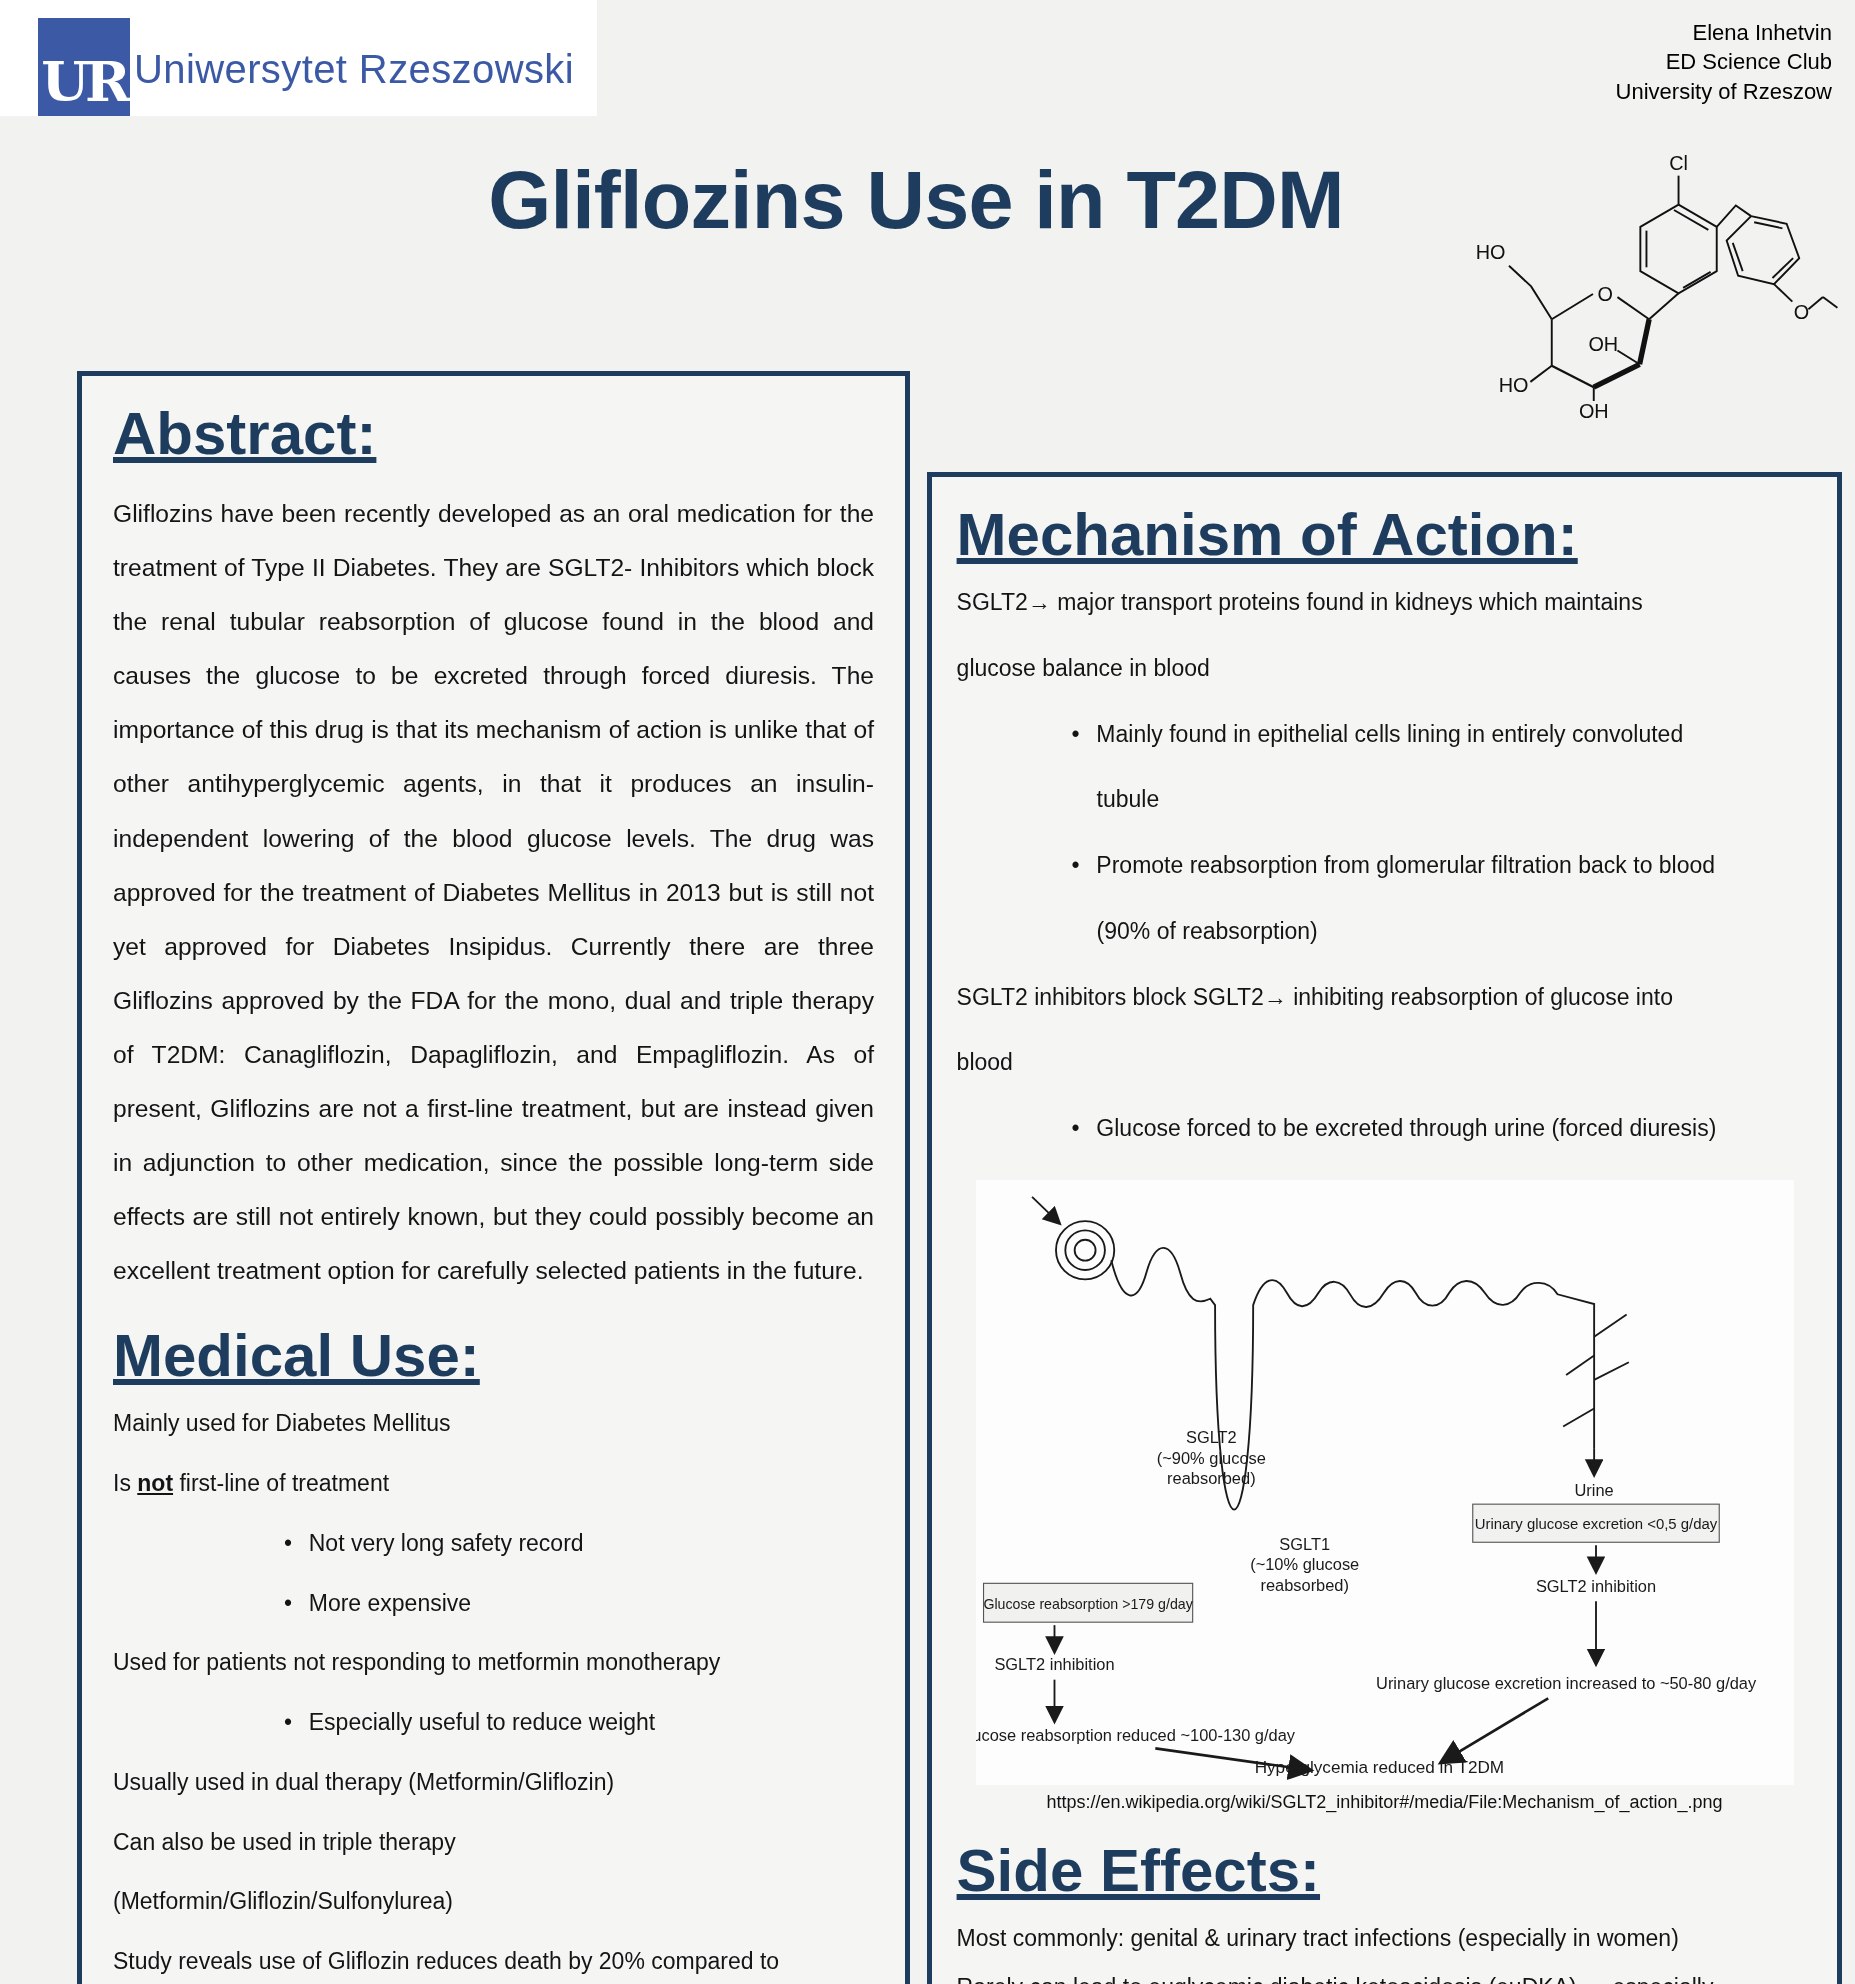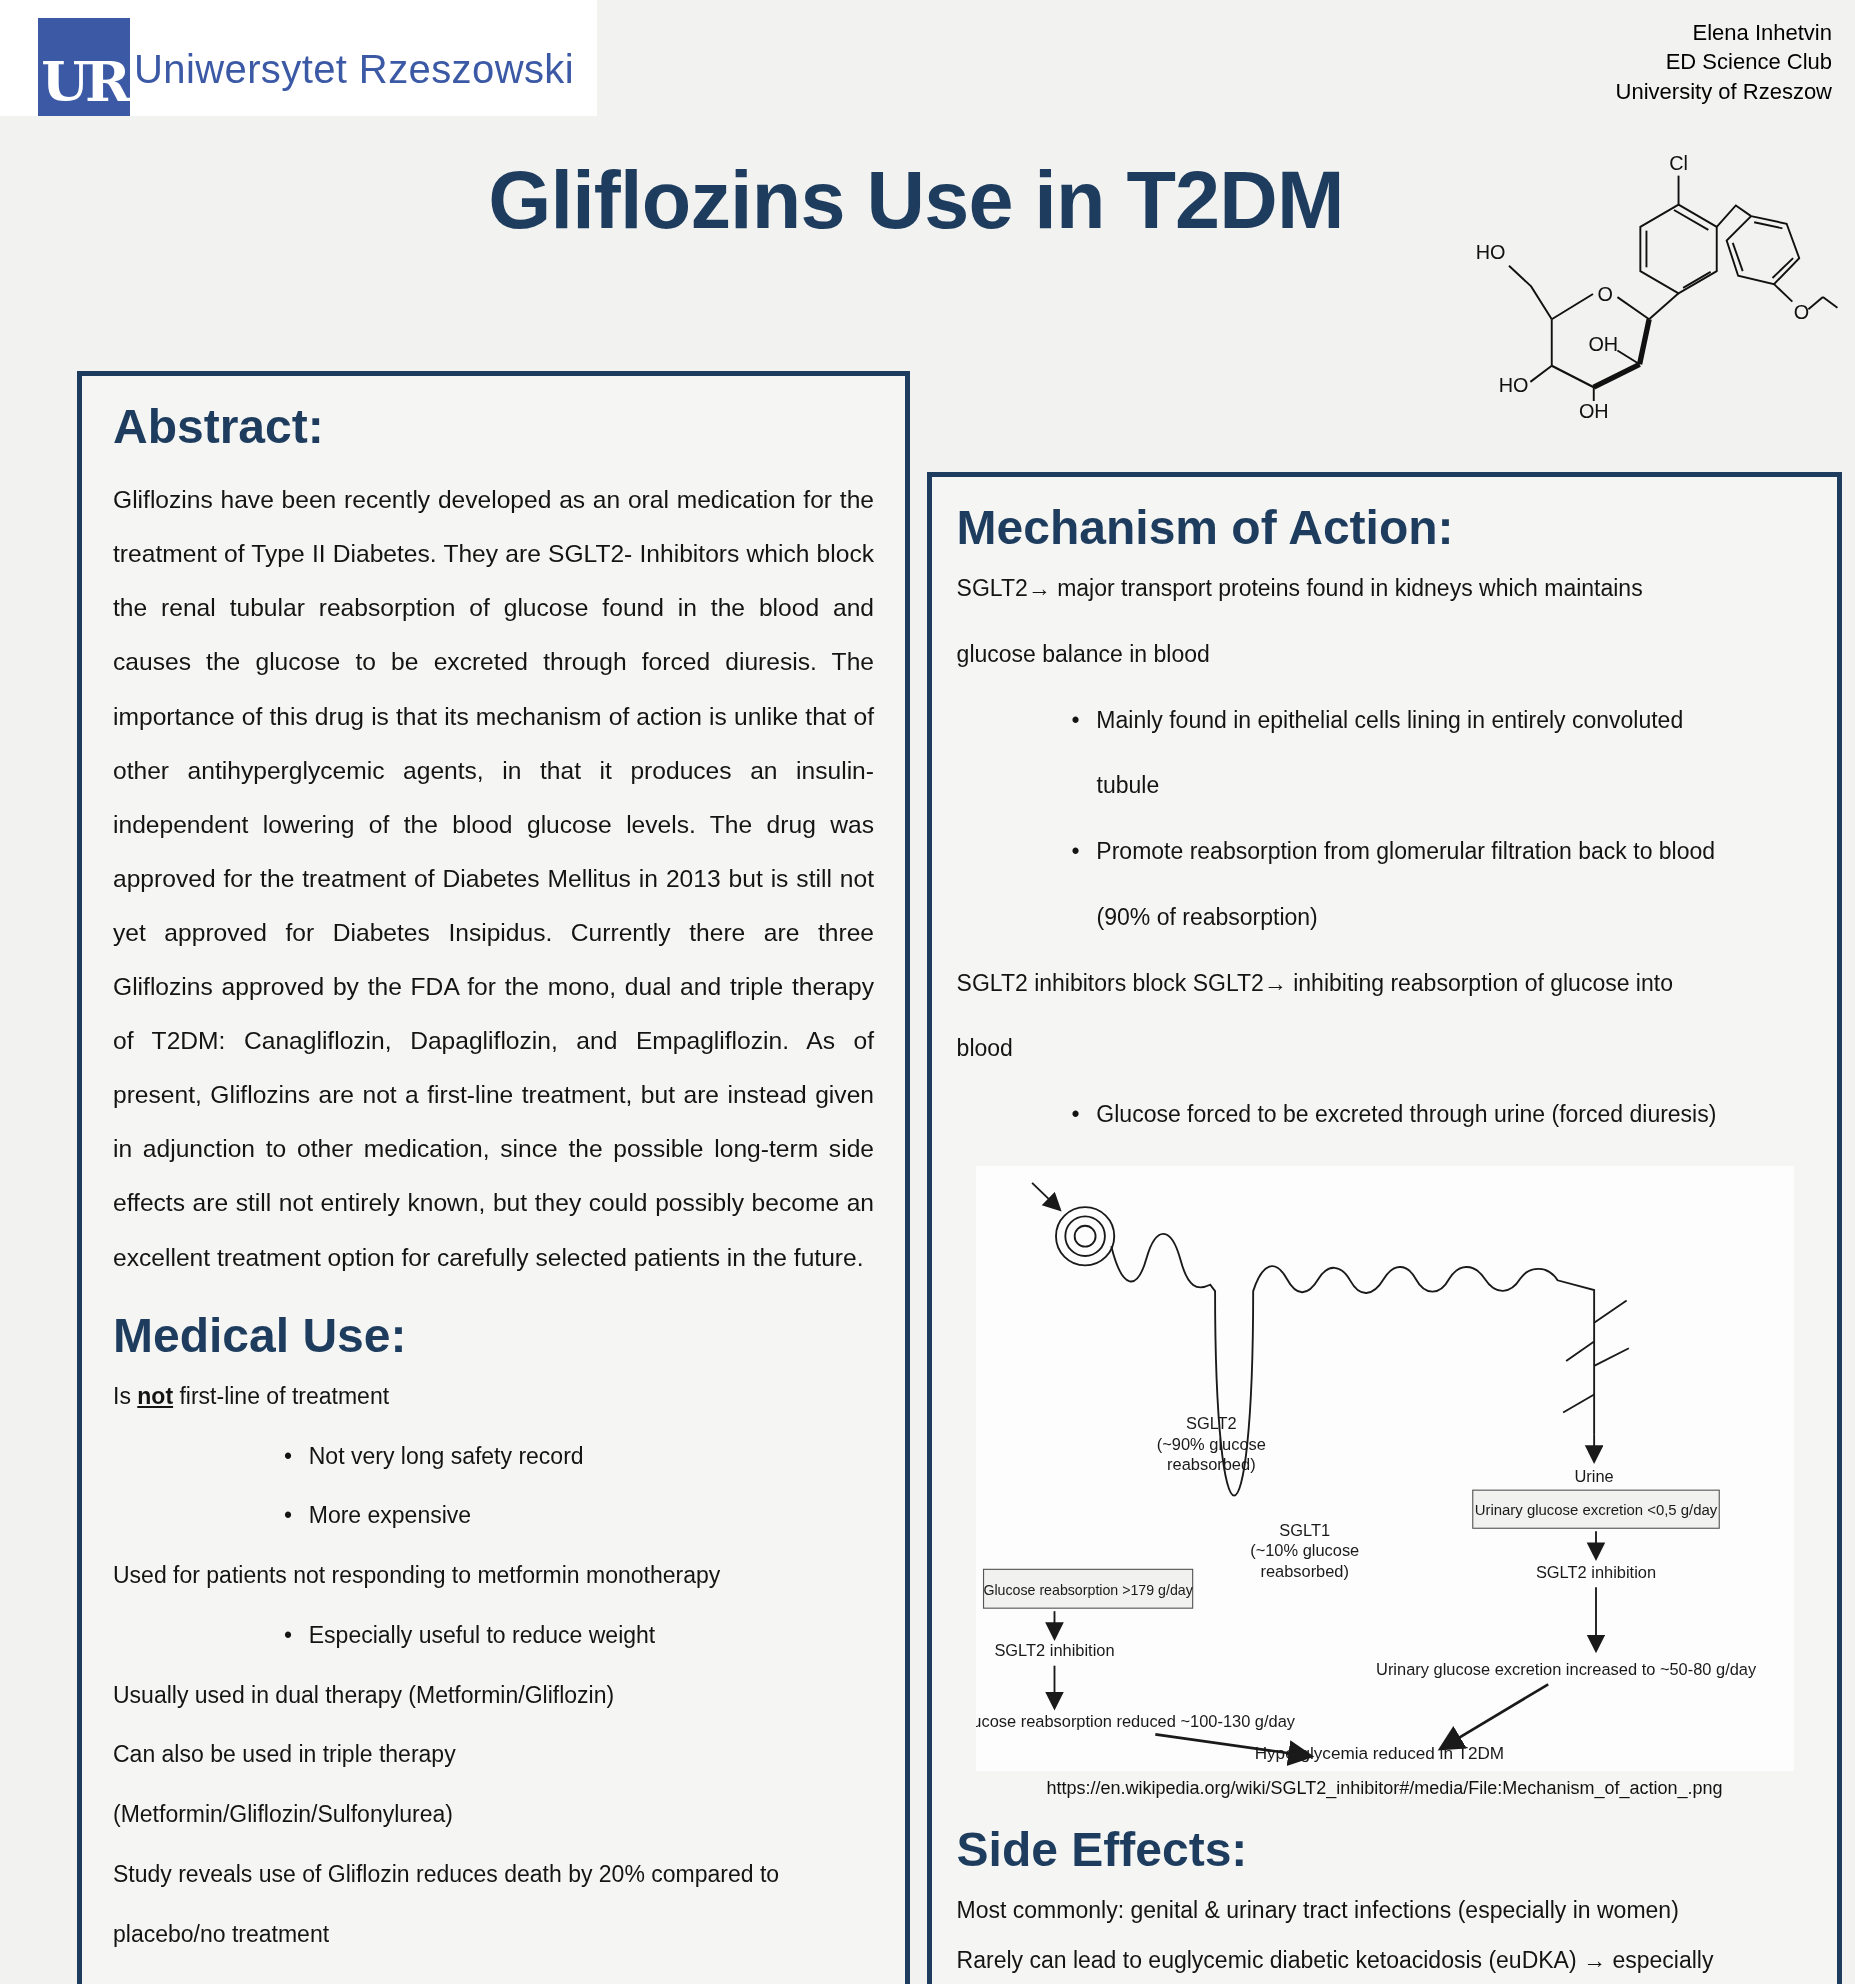--- a/index.html
+++ b/index.html
@@ -54,22 +54,22 @@
     position:absolute;box-sizing:border-box;
     border:5.6px solid #1d3c5e;
     border-bottom:19px solid #1d3c5e;
     background:#f5f5f4;
     overflow:hidden;
   }
   .box.left{left:77px;top:371px;width:833px;height:1975px;padding:0 31px;}
   .box.right{left:927px;top:472px;width:915px;height:1923px;padding:0 24.6px;}
 
   h2{
-    font-size:48px;font-weight:700;color:#1e3d5e;
-    margin:23px 0 19px 0;line-height:1.15;
+    font-size:60px;font-weight:700;color:#1e3d5e;
+    margin:23px 0 19px 0;line-height:1.15;text-decoration:underline;
   }
   .abstract{
     font-size:24.6px;line-height:2.2;text-align:justify;
     margin:0 0 16px 0;color:#141414;
   }
   .line{font-size:23px;line-height:1.25;}
   .line.med{margin:0 0 31px 0;}
   .line.mech{margin:0 0 37px 0;}
   .line.side{margin:0 0 20.6px 0;}
   .ind2{padding-left:171px;}
@@ -150,20 +150,21 @@
       <line x1="400" y1="656" x2="400" y2="692"></line>
       <text x="400" y="736" text-anchor="middle">OH</text>
     </g>
   </svg>
 
   <section class="box left">
     <h2>Abstract:</h2>
     <p class="abstract">Gliflozins have been recently developed as an oral medication for the treatment of Type II Diabetes. They are SGLT2- Inhibitors which block the renal tubular reabsorption of glucose found in the blood and causes the glucose to be excreted through forced diuresis. The importance of this drug is that its mechanism of action is unlike that of other antihyperglycemic agents, in that it produces an insulin-independent lowering of the blood glucose levels. The drug was approved for the treatment of Diabetes Mellitus in 2013 but is still not yet approved for Diabetes Insipidus. Currently there are three Gliflozins approved by the FDA for the mono, dual and triple therapy of T2DM: Canagliflozin, Dapagliflozin, and Empagliflozin. As of present, Gliflozins are not a first-line treatment, but are instead given in adjunction to other medication, since the possible long-term side effects are still not entirely known, but they could possibly become an excellent treatment option for carefully selected patients in the future.</p>
     <h2>Medical Use:</h2>
     <div>
+        <div class="line med"><span>Mainly used for Diabetes Mellitus</span></div>
         <div class="line med"><span>Is </span><span style="font-weight: 700; text-decoration: underline;">not</span><span> first-line of treatment</span></div>
         <div class="line med ind2"><span class="blt">•</span><span>Not very long safety record</span></div>
         <div class="line med ind2"><span class="blt">•</span><span>More expensive</span></div>
         <div class="line med"><span>Used for patients not responding to metformin monotherapy</span></div>
         <div class="line med ind2"><span class="blt">•</span><span>Especially useful to reduce weight</span></div>
         <div class="line med"><span>Usually used in dual therapy (Metformin/Gliflozin)</span></div>
         <div class="line med"><span>Can also be used in triple therapy</span></div>
         <div class="line med"><span>(Metformin/Gliflozin/Sulfonylurea)</span></div>
         <div class="line med"><span>Study reveals use of Gliflozin reduces death by 20% compared to</span></div>
         <div class="line med"><span>placebo/no treatment</span></div>

